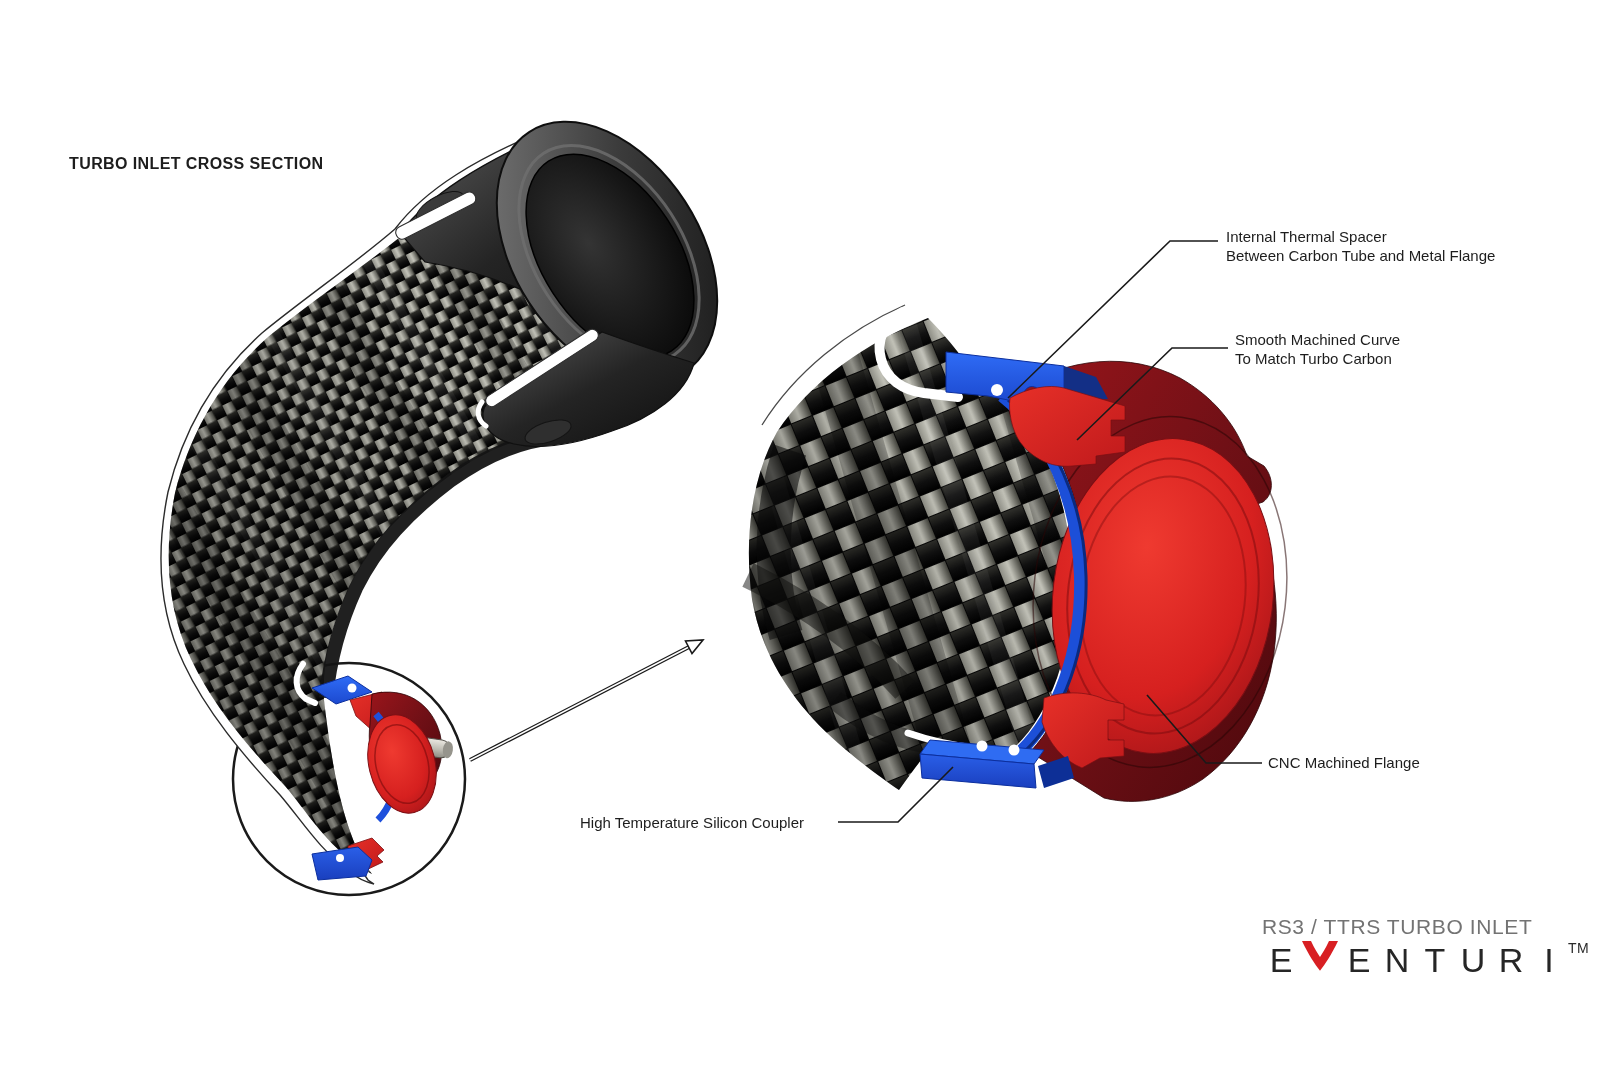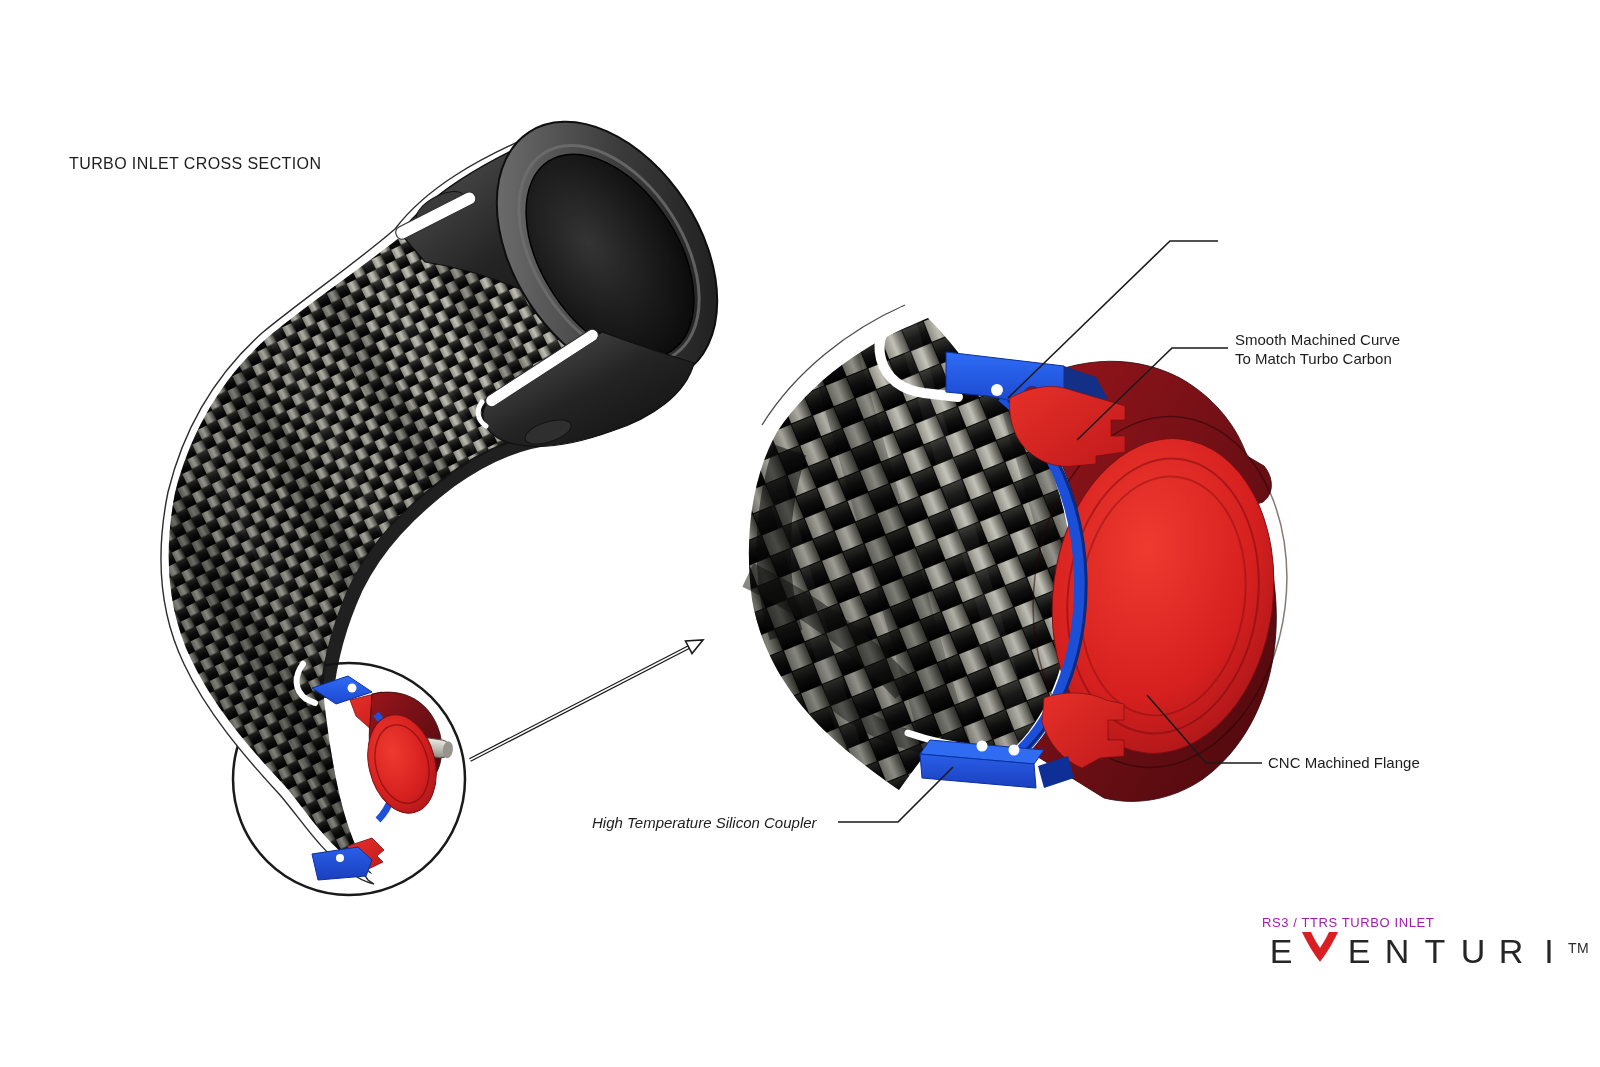--- a/index.html
+++ b/index.html
@@ -2,30 +2,30 @@
 <html><head>
 <meta charset="utf-8">
 <style>
   html,body{margin:0;padding:0;background:#ffffff;}
   .stage{
     position:relative;width:1600px;height:1067px;background:#ffffff;overflow:hidden;
     font-family:"Liberation Sans", sans-serif;color:#1d1d1d;
   }
   .art{position:absolute;left:0;top:0;}
   .page-title{
-    position:absolute;left:69px;top:155px;font-size:16px;font-weight:normal;
+    position:absolute;left:69px;top:155px;font-size:16px;font-weight:bold;
     letter-spacing:0.4px;color:#1d1d1d;white-space:nowrap;
   }
   .callout{position:absolute;font-size:15px;line-height:19px;color:#1d1d1d;white-space:nowrap;}
   #lbl-spacer{left:1226px;top:227px;}
   #lbl-curve{left:1235px;top:330px;}
   #lbl-flange{left:1268px;top:753px;}
-  #lbl-coupler{left:592px;top:813px;font-style:italic;}
+  #lbl-coupler{left:580px;top:813px;}
   .brand-block{position:absolute;left:1262px;top:915px;}
-  .product-line{font-size:13px;letter-spacing:0.6px;color:#a21caf;white-space:nowrap;}
+  .product-line{font-size:21px;letter-spacing:0.6px;color:#737373;white-space:nowrap;}
   .brand-logo{display:flex;align-items:flex-start;margin-top:3px;}
   .logo-letter{
     display:inline-block;width:38px;text-align:center;font-size:34px;line-height:36px;
     color:#262626;font-weight:500;
   }
   .logo-v{width:40px;display:inline-flex;justify-content:center;}
   .logo-v svg{width:40px;height:36px;display:block;margin-top:-1px;}
   .brand-tm{position:absolute;left:1568px;top:940px;font-size:14px;letter-spacing:0.5px;color:#2a2a2a;}
 </style>
 </head>
@@ -279,20 +279,24 @@
     <g fill="none" stroke="#1a1a1a" stroke-width="1.6">
       <polyline points="1218,241 1170,241 1008,398"></polyline>
       <polyline points="1228,348 1172,348 1077,440"></polyline>
       <polyline points="1147,695 1206,763 1262,763"></polyline>
       <polyline points="838,822 898,822 953,767"></polyline>
     </g>
   </svg>
 
   <div class="page-title">TURBO INLET CROSS SECTION</div>
 
+  <div class="callout" id="lbl-spacer">
+    <div>Internal Thermal Spacer</div>
+    <div>Between Carbon Tube and Metal Flange</div>
+  </div>
 
   <div class="callout" id="lbl-curve">
     <div>Smooth Machined Curve</div>
     <div>To Match Turbo Carbon</div>
   </div>
 
   <div class="callout" id="lbl-flange">
     <div>CNC Machined Flange</div>
   </div>
 

